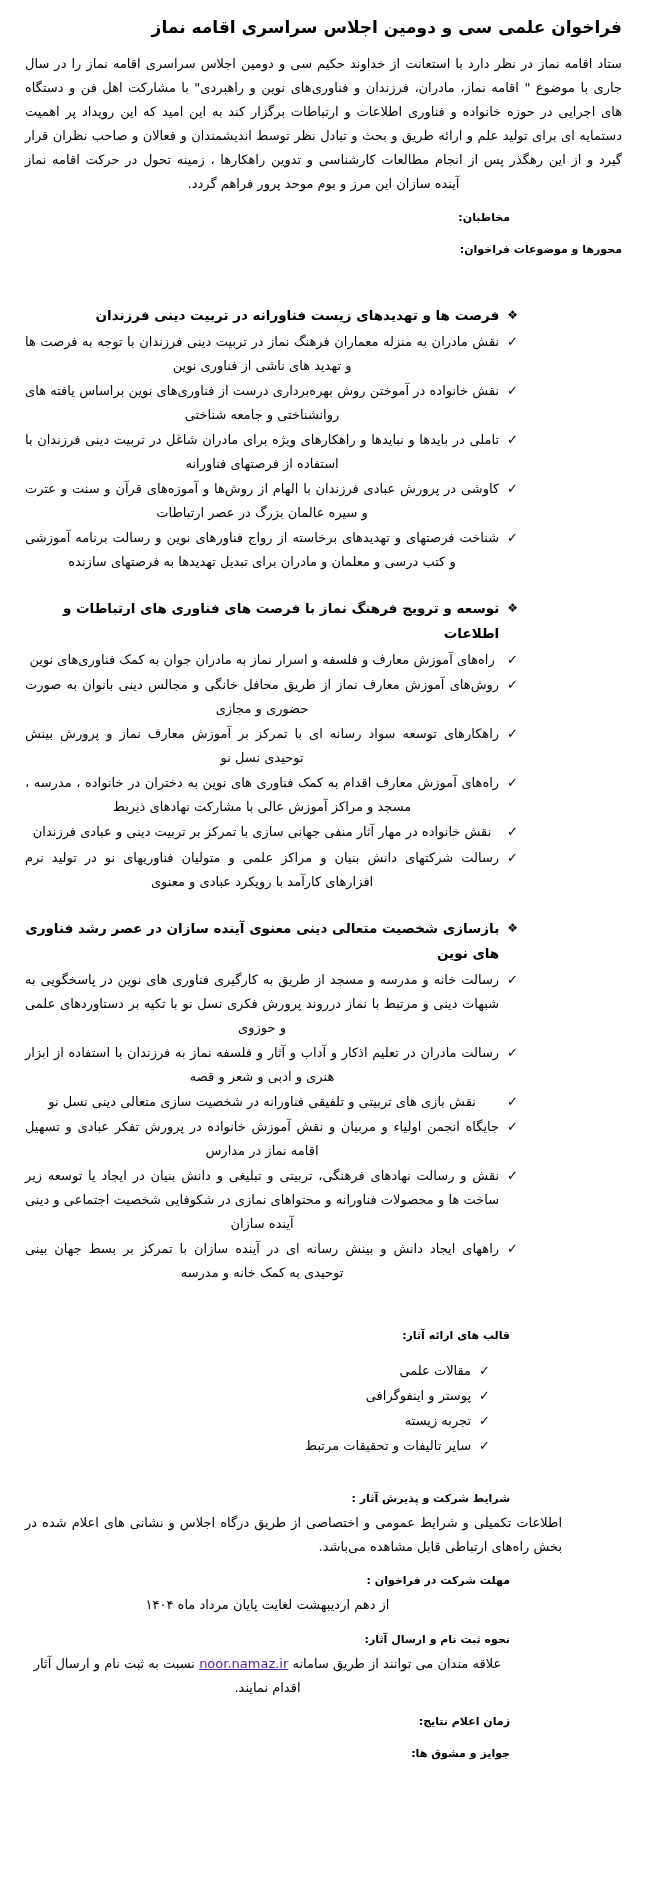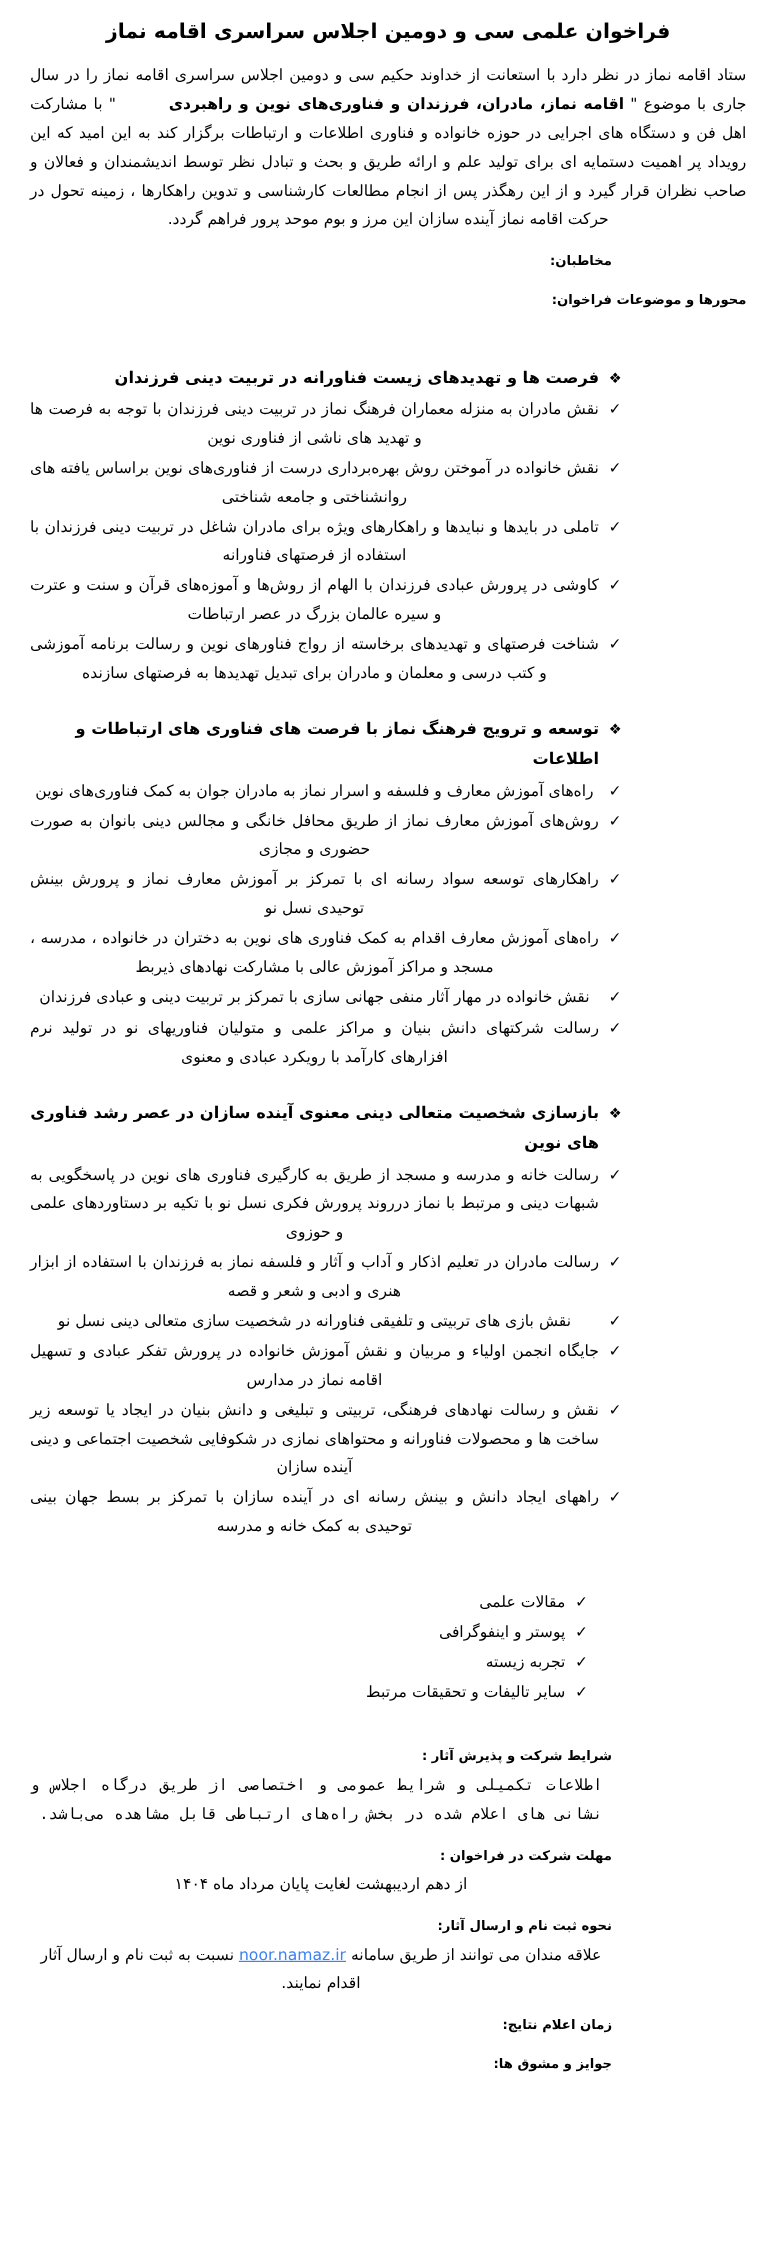--- a/index.html
+++ b/index.html
@@ -4,21 +4,21 @@
 <style>
   html,body{margin:0;padding:0;background:#ffffff;}
   body{width:647px;}
   .page{
     width:647px;min-height:1888px;box-sizing:border-box;
     padding:12px 25px 24px 25px;direction:rtl;color:#000;
     font-family:"DejaVu Sans",sans-serif;font-size:13px;line-height:1.85;
     background:#fff;
   }
   .title{
-    text-align:center;font-weight:800;font-size:17px;line-height:1.4;
+    font-weight:800;font-size:17px;line-height:1.4;
     margin:4px 0 12px 0;
   }
   p{margin:0;}
   .lc{text-align:justify;text-align-last:center;}
   .lr{text-align:justify;text-align-last:right;}
   .b-head{font-weight:700;font-size:11px;margin:12px 0 2px 0;text-align:right;}
   .rind{margin-right:112px;}
   .sec{
     display:flex;gap:8px;align-items:flex-start;
     margin:22px 104px 2px 0;font-weight:700;font-size:13.5px;
@@ -26,22 +26,22 @@
   .sec .dia{flex:0 0 auto;font-size:12px;line-height:2;}
   .li{display:flex;gap:8px;align-items:flex-start;margin:0 104px 1px 0;}
   .li .chk{flex:0 0 auto;font-size:13px;}
   .li .txt{flex:1;}
   .li.short{margin-right:132px;}
   .li.short .txt{flex:0 1 auto;text-align:left;}
   .sp-lg{height:28px;}
   .sp-md{height:18px;}
   .sp-sm{height:10px;}
   .line{text-align:center;}
-  .link{color:#3b82f6;text-decoration:underline;}
-  b{font-weight:700;margin-left:44px;}
+  .link{color:#4c1d95;text-decoration:underline;}
+  b{font-weight:400;}
 </style>
 </head>
 <body>
 
 <div class="page">
 
   <div class="title">فراخوان علمی سی و دومین اجلاس سراسری اقامه نماز</div>
 
   <p class="lc"><span>ستاد اقامه نماز در نظر دارد با استعانت از خداوند حکیم سی و دومین اجلاس سراسری اقامه نماز را در سال جاری با موضوع " </span><b>اقامه نماز، مادران، فرزندان و فناوری‌های نوین و راهبردی</b><span>" با مشارکت اهل فن و دستگاه های اجرایی در حوزه خانواده و فناوری اطلاعات و ارتباطات برگزار کند به این امید که  این رویداد پر اهمیت دستمایه ای برای تولید علم و ارائه طریق و بحث و تبادل نظر توسط اندیشمندان و فعالان و صاحب نظران قرار گیرد و از این رهگذر پس از انجام مطالعات کارشناسی و تدوین راهکارها ، زمینه تحول در حرکت اقامه نماز  آینده سازان این مرز و بوم موحد پرور  فراهم گردد.</span></p>
 
@@ -129,20 +129,21 @@
       <span class="chk">✓</span>
       <span class="txt lc">نقش و رسالت نهادهای فرهنگی، تربیتی و تبلیغی و دانش بنیان در ایجاد یا توسعه زیر ساخت ها و محصولات فناورانه و محتواهای نمازی در شکوفایی شخصیت اجتماعی و دینی آینده سازان</span>
     </div>
   <div class="li">
       <span class="chk">✓</span>
       <span class="txt lc">راههای ایجاد دانش و بینش رسانه ای در آینده سازان با تمرکز بر بسط جهان بینی توحیدی به کمک خانه و مدرسه</span>
     </div>
 
   <div class="sp-lg"></div>
 
+  <div class="b-head rind">قالب های ارائه آثار:</div>
   <div class="sp-sm"></div>
   <div class="li short">
       <span class="chk">✓</span>
       <span class="txt">مقالات علمی</span>
     </div>
   <div class="li short">
       <span class="chk">✓</span>
       <span class="txt">پوستر و اینفوگرافی</span>
     </div>
   <div class="li short">
@@ -150,21 +151,21 @@
       <span class="txt">تجربه زیسته</span>
     </div>
   <div class="li short">
       <span class="chk">✓</span>
       <span class="txt">سایر تالیفات و تحقیقات مرتبط</span>
     </div>
 
   <div class="sp-md"></div>
 
   <div class="b-head rind">شرایط شرکت و پذیرش آثار :</div>
-  <p class="lr rind" style="margin-right:120px;margin-left:0;font-family:Liberation Mono, monospace;">اطلاعات تکمیلی و شرایط عمومی و اختصاصی از طریق درگاه اجلاس و نشانی های اعلام شده در بخش راه‌های ارتباطی قابل مشاهده می‌باشد.</p>
+  <p class="lr rind" style="margin-right:60px;margin-left:0;">اطلاعات تکمیلی و شرایط عمومی و اختصاصی از طریق درگاه اجلاس و نشانی های اعلام شده در بخش راه‌های ارتباطی قابل مشاهده می‌باشد.</p>
 
   <div class="b-head rind">مهلت شرکت در فراخوان :</div>
   <p class="line rind">از دهم اردیبهشت لغایت پایان مرداد ماه ۱۴۰۴</p>
 
   <div class="b-head rind">نحوه ثبت نام و ارسال آثار:</div>
   <p class="line rind"><span>علاقه مندان می توانند از طریق سامانه </span><a href="#" class="link">noor.namaz.ir</a><span> نسبت به ثبت نام و ارسال آثار اقدام نمایند.</span></p>
 
   <div class="b-head rind">زمان اعلام نتایج:</div>
 
   <div class="b-head rind">جوایز و مشوق ها:</div>

